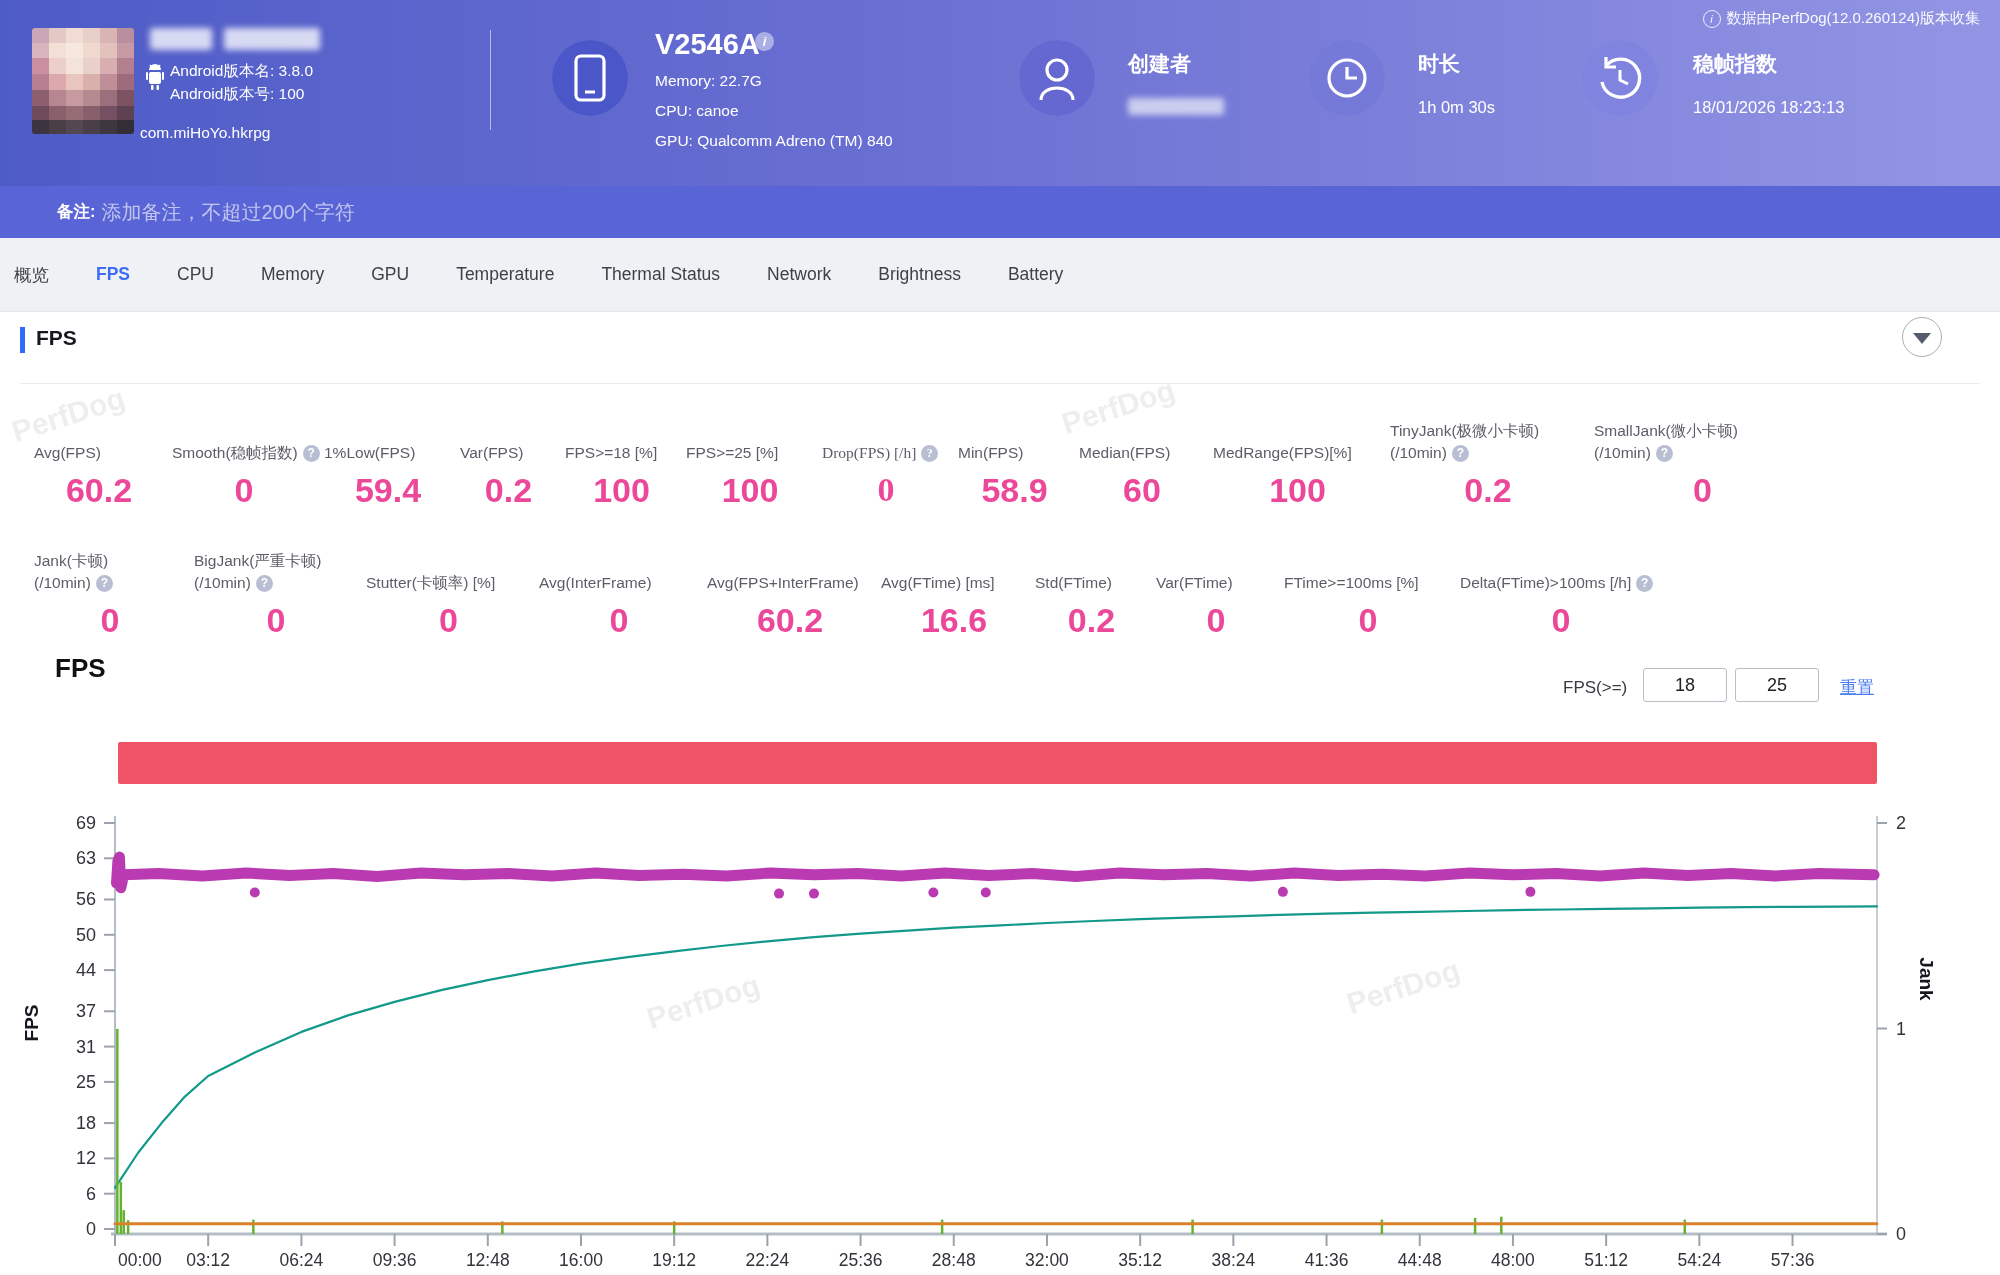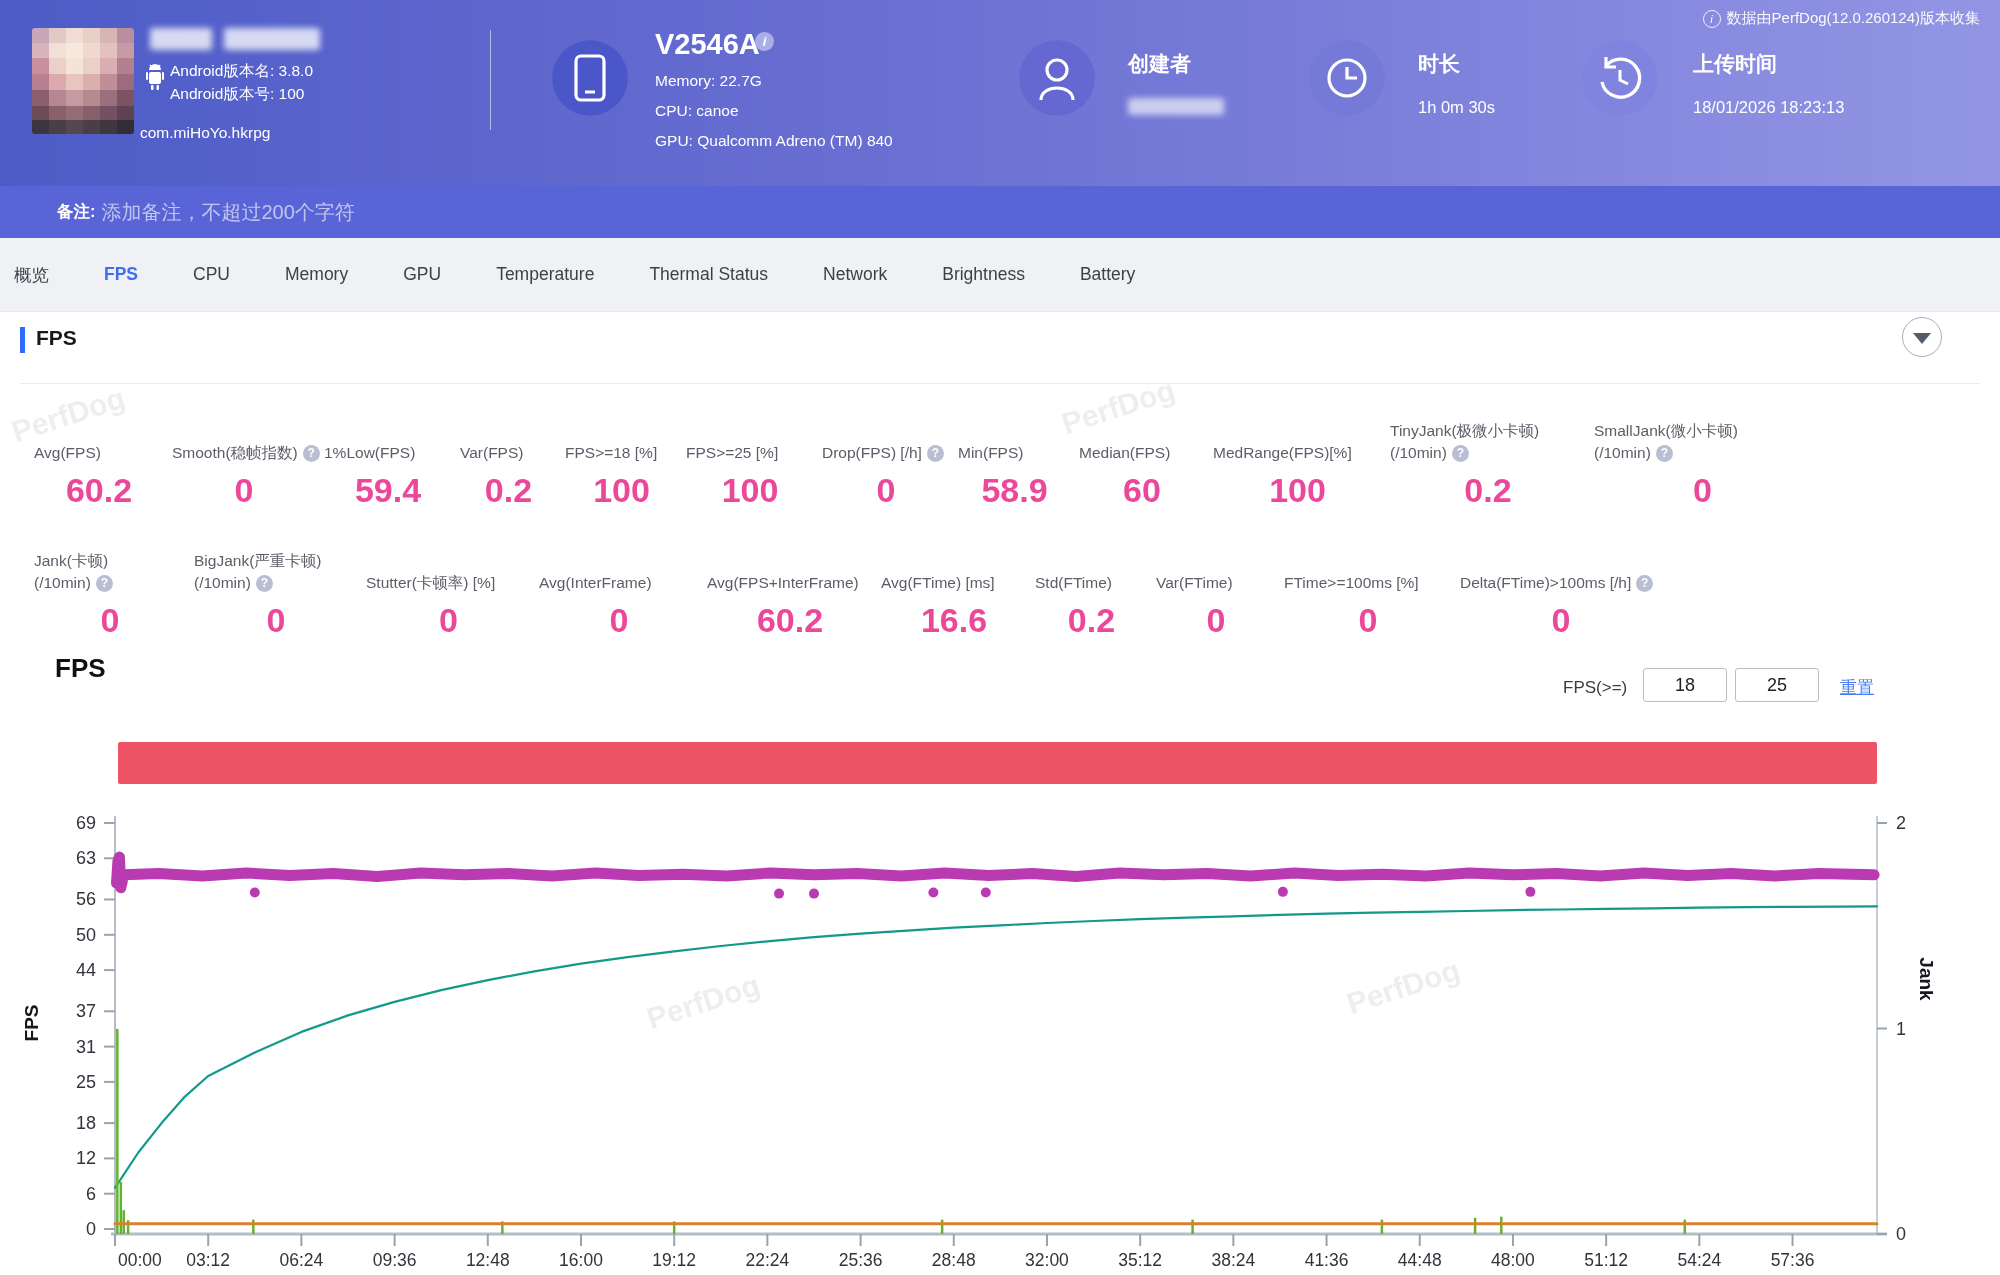--- a/index.html
+++ b/index.html
@@ -24,21 +24,21 @@
           font-size:11px;line-height:16px;text-align:center;font-style:italic;flex:0 0 auto;}
 
   
   .notes{position:absolute;left:0;top:186px;width:2000px;height:52px;background:#5965d6;
          display:flex;align-items:center;padding-left:24px;}
   .notes .lbl{margin-left:33px;font-size:16.5px;font-weight:bold;color:#fff;}
   .notes .ph{margin-left:6px;font-size:20px;color:rgba(255,255,255,.62);}
 
   
   .tabbar{position:absolute;left:0;top:238px;width:2000px;height:74px;background:#f0f1f5;
-          display:flex;align-items:center;padding-left:14px;box-sizing:border-box;border-bottom:1px solid #e6e7ec;gap:8px;}
+          display:flex;align-items:center;padding-left:14px;box-sizing:border-box;border-bottom:1px solid #e6e7ec;}
   .tab{font-size:17.5px;color:#3f3f48;margin-right:47px;cursor:pointer;white-space:nowrap;}
   .tab.active{color:#3d6df2;font-weight:bold;}
 
   
   .sec-accent{position:absolute;left:20px;top:327px;width:5px;height:26px;background:#2f6bff;}
   .sec-title{position:absolute;left:36px;top:326px;font-size:21px;font-weight:bold;color:#17171f;}
   .collapse-btn{position:absolute;left:1902px;top:317px;width:38px;height:38px;border-radius:50%;
                 border:1.5px solid #a7adb8;display:flex;align-items:center;justify-content:center;cursor:pointer;background:#fff;}
   .collapse-btn .tri{width:0;height:0;border-left:9px solid transparent;border-right:9px solid transparent;
                 border-top:11px solid #555c6b;margin-top:3px;}
@@ -172,21 +172,21 @@
     </svg>
     <div class="hdr-title" style="left:1418px;top:50px;">时长</div>
     <div class="hdr-value" style="left:1418px;top:98px;">1h 0m 30s</div>
 
     <svg class="icon-circle" style="left:1582px;" width="76" height="76">
       <circle cx="38" cy="38" r="38" fill="#8184de"></circle>
       <path d="M24 26 A19 19 0 1 1 20 42" fill="none" stroke="#fff" stroke-width="3.4"></path>
       <polyline points="24,17 24,27 34,27" fill="none" stroke="#fff" stroke-width="3.2"></polyline>
       <polyline points="38,30 38,40 46,44" fill="none" stroke="#fff" stroke-width="3"></polyline>
     </svg>
-    <div class="hdr-title" style="left:1693px;top:50px;">上传时间</div>
+    <div class="hdr-title" style="left:1693px;top:50px;">稳帧指数</div>
     <div class="hdr-value" style="left:1693px;top:98px;">18/01/2026 18:23:13</div>
 
     <div class="notice">
       <span class="i-icon">i</span>
       <span>数据由PerfDog(12.0.260124)版本收集</span>
     </div>
   </div>
 
   <div class="notes">
     <span class="lbl">备注:</span>
@@ -256,21 +256,21 @@
         <div class="m-value">100</div>
       </div>
       <div class="metric" style="width: 136px;">
         <div class="m-label">
           <span class="line">
             <span>FPS&gt;=25 [%]</span>
           </span>
         </div>
         <div class="m-value">100</div>
       </div>
-      <div class="metric" style="width: 136px;">
+      <div class="metric" style="width: 136px; font-family: Liberation Serif, serif;">
         <div class="m-label">
           <span class="line">
             <span>Drop(FPS) [/h]</span>
             <span class="help">?</span>
           </span>
         </div>
         <div class="m-value">0</div>
       </div>
       <div class="metric" style="width: 121px;">
         <div class="m-label">

